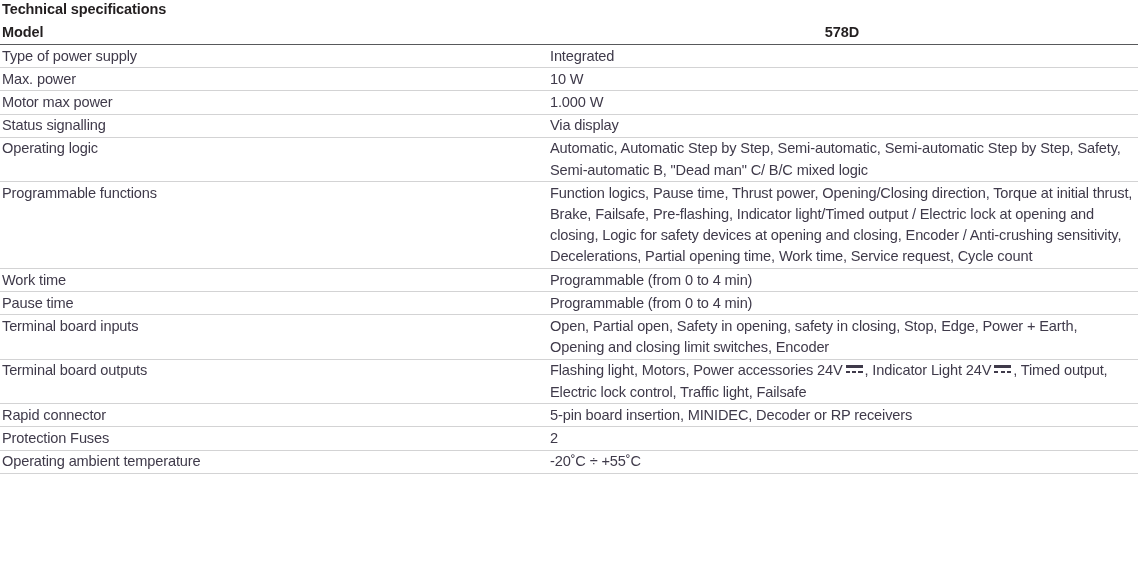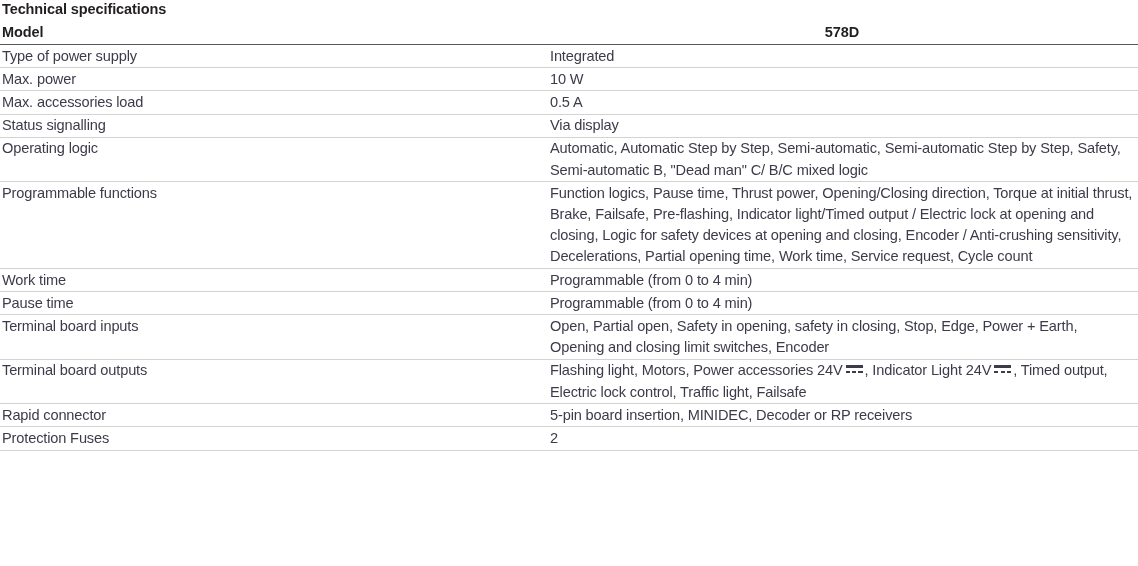--- a/index.html
+++ b/index.html
@@ -136,25 +136,25 @@
         <td class="label-cell">Type of power supply</td>
         <td class="value-cell">Integrated</td>
       </tr>
 
 
       <tr class="data-row">
         <td class="label-cell">Max. power</td>
         <td class="value-cell">10 W</td>
       </tr>
 
-
-      <tr class="data-row">
-        <td class="label-cell">Max. accessories load</td>
-        <td class="value-cell">0.5 A</td>
-      </tr>
+      <tr class="data-row">
+        <td class="label-cell">Motor max power</td>
+        <td class="value-cell">1.000 W</td>
+      </tr>
+
 
 
       <tr class="data-row">
         <td class="label-cell">Status signalling</td>
         <td class="value-cell">Via display</td>
       </tr>
 
       <tr class="data-row">
         <td class="label-cell">Operating logic</td>
         <td class="value-cell">Automatic, Automatic Step by Step, Semi-automatic, Semi-automatic Step by Step, Safety, Semi-automatic B, "Dead man" C/ B/C mixed logic</td>
@@ -197,16 +197,20 @@
       <tr class="data-row">
         <td class="label-cell">Rapid connector</td>
         <td class="value-cell">5-pin board insertion, MINIDEC, Decoder or RP receivers</td>
       </tr>
 
       <tr class="data-row">
         <td class="label-cell">Protection Fuses</td>
         <td class="value-cell">2</td>
       </tr>
 
+      <tr class="data-row">
+        <td class="label-cell">Operating ambient temperature</td>
+        <td class="value-cell">-20˚C ÷ +55˚C</td>
+      </tr>
 
     </tbody>
   </table>
 </div>
 
 </body></html>

